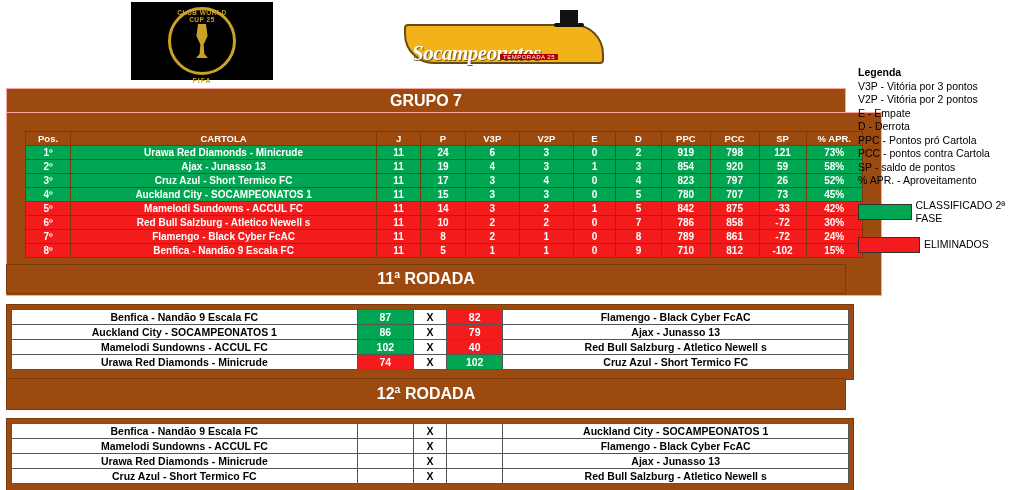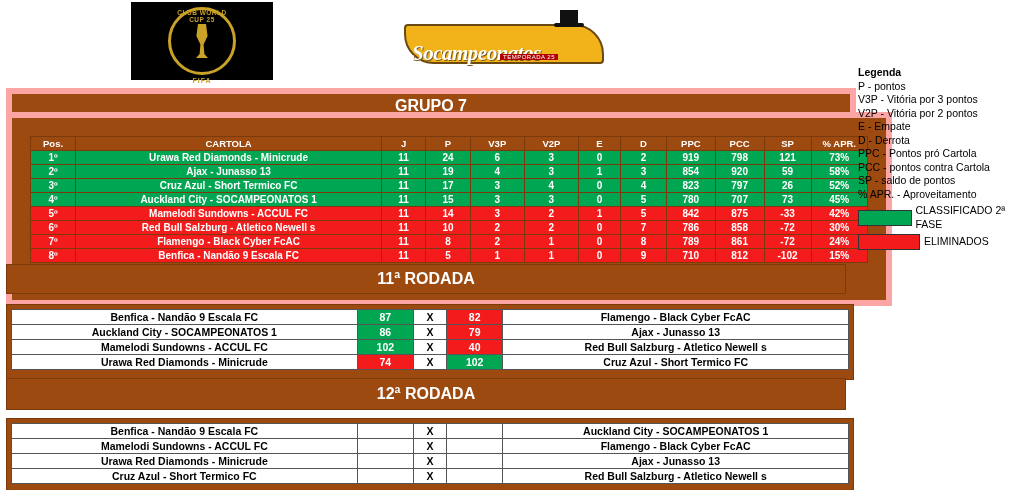--- a/index.html
+++ b/index.html
@@ -53,21 +53,21 @@
   .logo-camp .sc-hat .crown{
     position:absolute;left:6px;top:0;width:18px;height:13px;background:#111;
   }
   .logo-camp .sc-hat .brim{
     position:absolute;left:0;top:13px;width:30px;height:4px;background:#111;border-radius:2px;
   }
 
   
   .panel{
     position:absolute;background:#9c4a10;
-    border:6px solid #fca5a5;
+    border:1px solid #fca5a5;
   }
   .panel-title{
     text-align:center;font-weight:bold;color:#ffffff;font-size:16px;
   }
   table{border-collapse:collapse;}
   .tbl{width:100%;}
   .tbl th{
     background:#9c4a10;color:#ffffff;font-size:9.5px;font-weight:bold;
     border:1px solid #7a3a0c;padding:1px 2px;text-align:center;
   }
@@ -82,21 +82,21 @@
   
   .legend{
     position:absolute;left:858px;top:66px;width:160px;font-size:10.5px;line-height:13.5px;
   }
   .legend .sw{
     display:inline-block;width:60px;height:14px;vertical-align:middle;
     border:1px solid #333;margin-right:4px;
   }
   .legend .swg{background:#00a651;}
   .legend .swr{background:#f31b1b;}
-  .legend-row{display:flex;align-items:center;margin-top:3px;}
+  .legend-row{display:flex;align-items:center;margin-top:11px;}
   .legend-row span.lbl{font-size:10.5px;}
 
   
   .rodada-bar{
     position:absolute;background:#9c4a10;border:1px solid #7a3a0c;
     display:flex;align-items:center;justify-content:center;
   }
   .match-table{
     position:absolute;background:#9c4a10;border:1px solid #7a3a0c;padding:4px;
   }
@@ -266,21 +266,20 @@
           <td>812</td>
           <td>-102</td>
           <td>15%</td>
         </tr>
       </tbody>
   </table>
 </div>
 
 <div class="legend">
   <div style="font-weight:bold">Legenda</div>
-  <div>P - pontos</div>
   <div>V3P - Vitória por 3 pontos</div>
   <div>V2P - Vitória por 2 pontos</div>
   <div>E - Empate</div>
   <div>D - Derrota</div>
   <div>PPC - Pontos pró Cartola</div>
   <div>PCC - pontos contra Cartola</div>
   <div>SP - saldo de pontos</div>
   <div>% APR. - Aproveitamento</div>
   <div class="legend-row">
     <span class="sw swg"></span>

